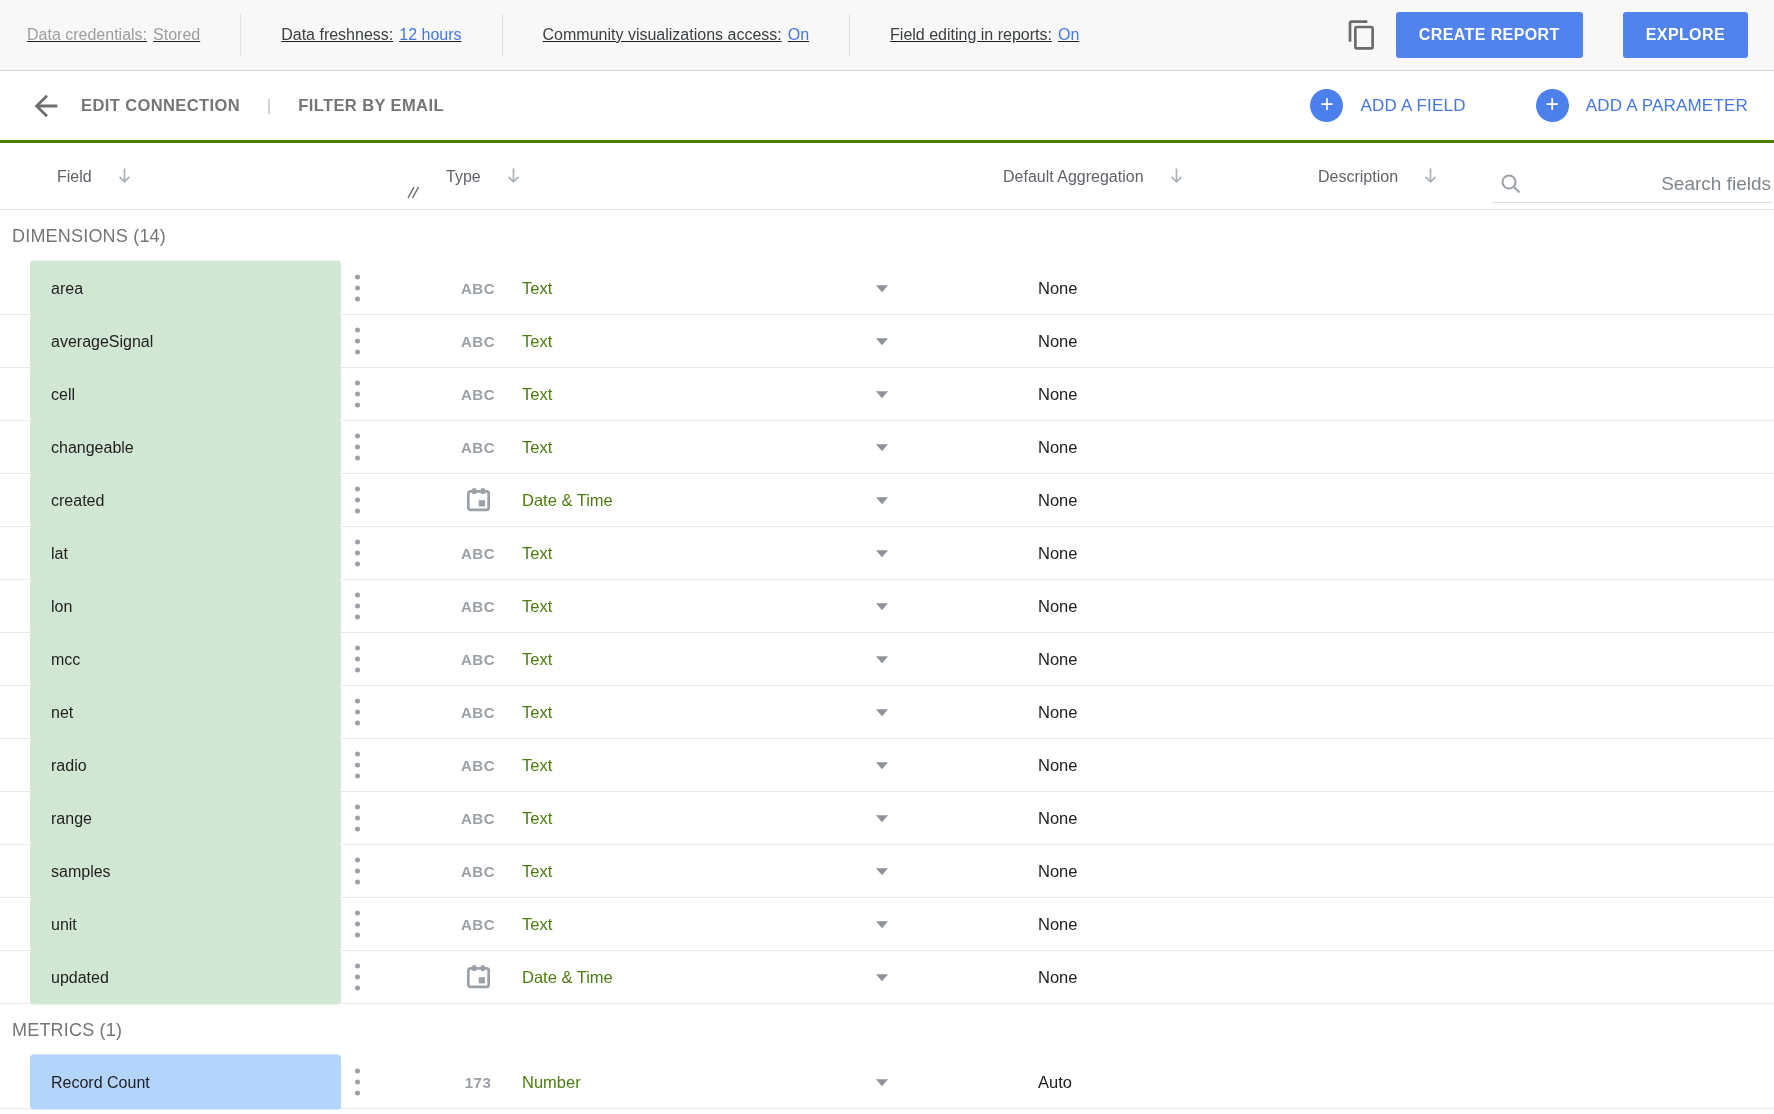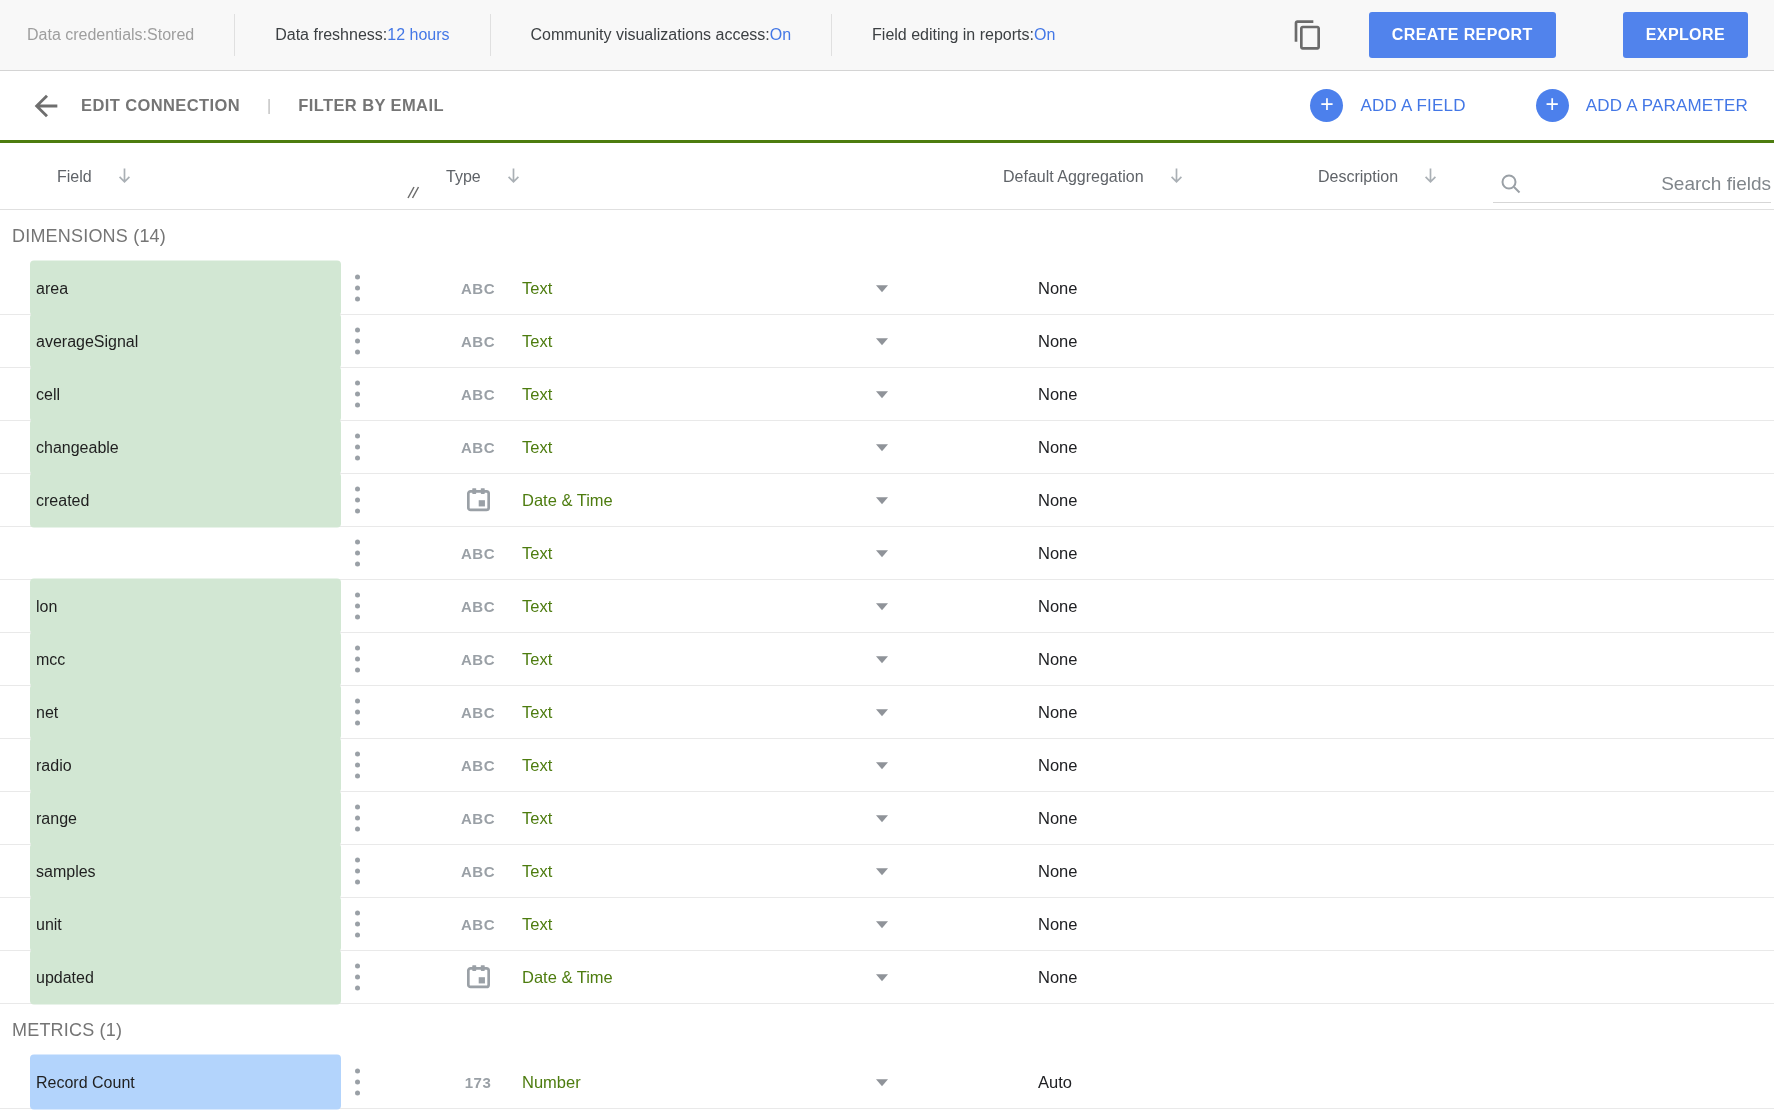--- a/index.html
+++ b/index.html
@@ -15,26 +15,26 @@
   
   .topbar {
     height: 71px;
     background: #f8f8f8;
     border-bottom: 1px solid #d4d4d4;
     display: flex;
     align-items: center;
     padding: 0 26px 0 27px;
     font-size: 16px;
   }
-  .tb-item { display: flex; align-items: flex-end; gap: 0; white-space: nowrap; }
+  .tb-item { display: flex; align-items: flex-end; gap: 6px; white-space: nowrap; text-decoration: underline; }
   .tb-muted { color: #9e9e9e; }
   .tb-dark  { color: #3c4043; }
   .tb-blue  { color: #4377e6; cursor: pointer; }
   .tb-sep { width: 1px; height: 42px; background: #e0e0e0; margin: 0 40px; flex: 0 0 auto; }
-  .tb-actions { margin-left: auto; display: flex; align-items: center; gap: 27px; }
+  .tb-actions { margin-left: auto; display: flex; align-items: center; }
   .copy-btn { width: 36px; height: 36px; display: flex; align-items: center; justify-content: center; cursor: pointer; margin-right: 16px; }
   .btn {
     height: 46px;
     border: none;
     border-radius: 3px;
     background: #5183ec;
     color: #ffffff;
     font-family: "Liberation Sans", sans-serif;
     font-size: 16px;
     font-weight: 700;
@@ -117,21 +117,21 @@
   }
   .frow {
     position: relative;
     height: 53px;
     border-bottom: 1px solid #e9e9e9;
   }
   .pill {
     position: absolute; left: 30px; top: 50%; transform: translateY(-50%);
     width: 311px; height: 55px; border-radius: 4px;
     display: flex; align-items: center;
-    padding-left: 6px;
+    padding-left: 21px;
     font-size: 16px; color: #1f1f1f;
     cursor: pointer;
   }
   .pill.dim { background: #d2e7d3; }
   .pill.metric { background: #b3d4fc; }
   .kebab {
     position: absolute; left: 351px; top: 50%; transform: translateY(-50%);
     display: flex; flex-direction: column; align-items: center; gap: 6px;
     padding: 4px; cursor: pointer;
   }
@@ -345,20 +345,23 @@
     <rect x="13.2" y="13.2" width="6" height="6" fill="#9aa0a6"></rect>
   </svg>
 </span>
       <span class="type-label">Date &amp; Time</span>
       <span class="tri"></span>
     </div>
     <span class="agg-label">None</span>
   </div>
 
   <div class="frow">
+    <div class="pill dim">
+      <span class="pill-label">lat</span>
+    </div>
     <span class="kebab">
             <i></i>
             <i></i>
             <i></i>
           </span>
     <div class="type-select">
       <span class="type-icon">ABC</span>
       <span class="type-label">Text</span>
       <span class="tri"></span>
     </div>

